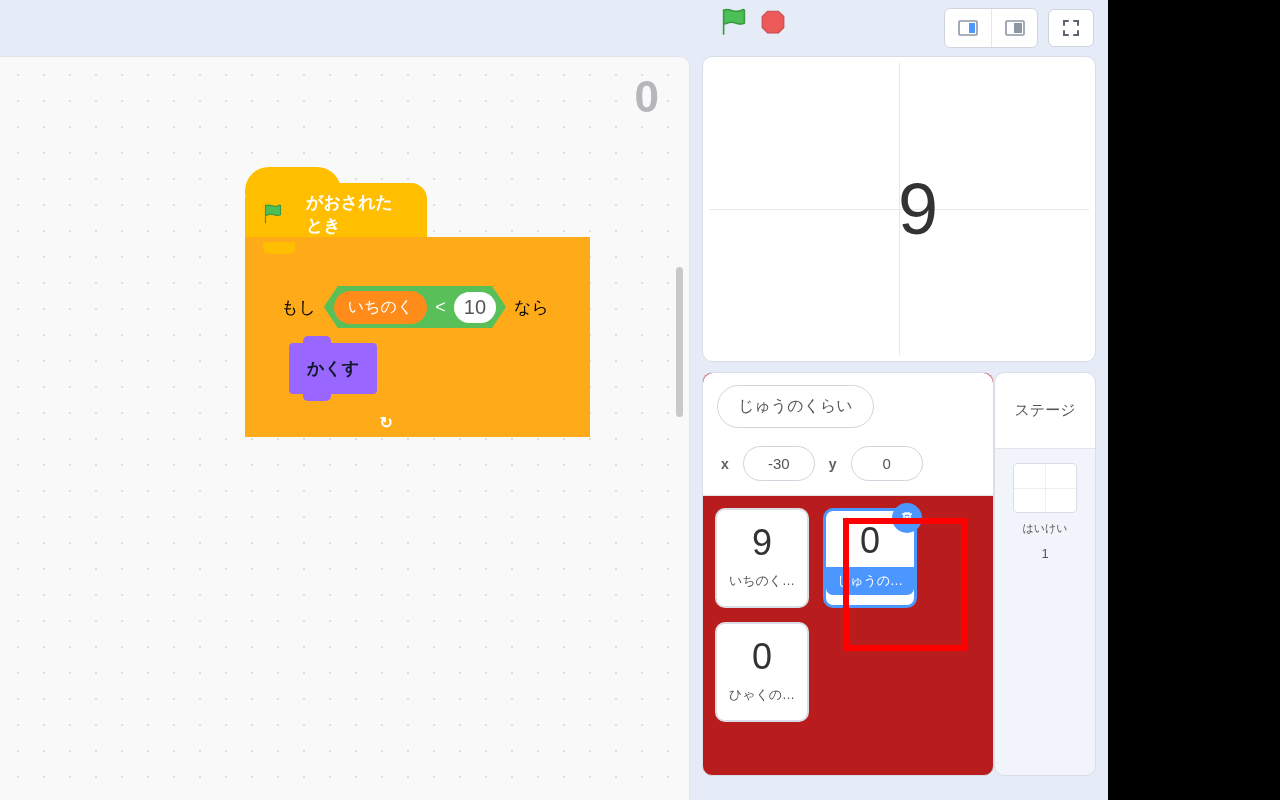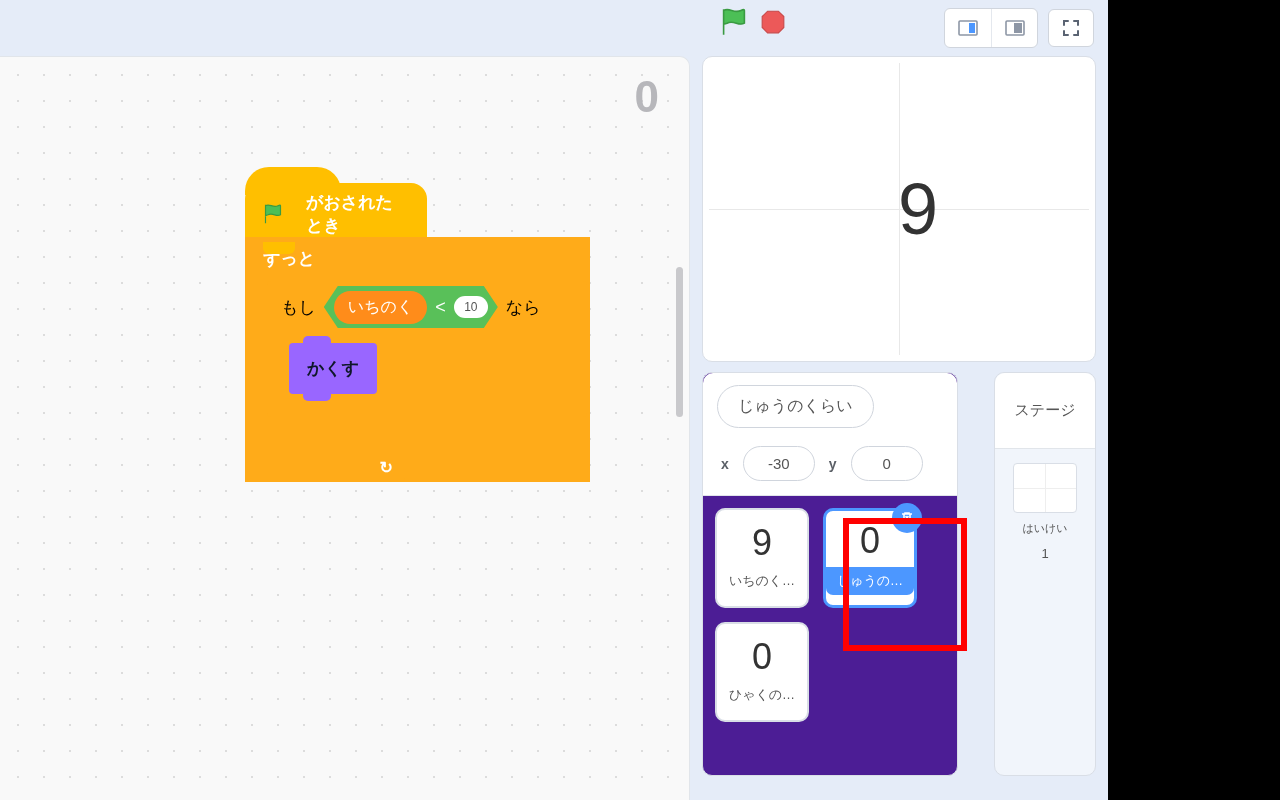--- a/index.html
+++ b/index.html
@@ -37,38 +37,38 @@
 .loop-arrow { color: #fff; font-size: 16px; }
 
 .if-block { position: absolute; left: 267px; top: 224px; width: 320px; z-index:2;}
 .if-top { background: #ffab19; padding: 6px 14px; display: flex; align-items: center; gap: 8px; font-size: 17px; border-radius: 4px 4px 0 0; height:52px;}
 .if-arm { background: #ffab19; width: 22px; height: 56px; float: left; }
 .if-bottom { clear: both; background: #ffab19; height: 28px; border-radius: 0 0 4px 4px; position:relative;}
 .hex { background: #59c059; padding: 3px 10px 3px 10px; display: inline-flex; align-items: center; gap: 6px; height:42px;
   clip-path: polygon(14px 0, calc(100% - 14px) 0, 100% 50%, calc(100% - 14px) 100%, 14px 100%, 0 50%);
 }
 .oval-var { background: #ff8c1a; border-radius: 999px; padding: 6px 14px; font-size: 16px; color:#fff;}
-.oval-num { background: #fff; color: #555; border-radius: 999px; padding: 4px 10px; font-size: 12px; min-width: 34px; text-align: center; }
+.oval-num { background: #fff; color: #555; border-radius: 999px; padding: 4px 10px; font-size: 20px; min-width: 34px; text-align: center; }
 .lt { color: #fff; font-size: 18px; padding: 0 2px; }
 
 .hide-block { position: absolute; left: 289px; top: 286px; background: #9966ff; color: #0f172a; padding: 14px 18px; font-size: 17px; font-weight: 600; border-radius: 4px; z-index:3;}
 .hide-block::before { content:''; position:absolute; top:-7px; left:14px; width:28px; height:10px; background:#9966ff; border-radius:5px 5px 0 0;}
 .hide-block::after { content:''; position:absolute; bottom:-7px; left:14px; width:28px; height:10px; background:#9966ff; border-radius:0 0 5px 5px;}
 
 .scrollbar-fake { position:absolute; right:6px; top:210px; width:7px; height:150px; background:#c9c9cc; border-radius:4px;}
 
 
 .stage-wrap { position: absolute; left: 702px; top: 56px; width: 394px; height: 306px; background: #fff; border-radius: 10px; border: 1px solid #d9dee6; overflow:hidden;}
 .stage-inner { position: absolute; left: 6px; top: 6px; right: 6px; bottom: 6px; background: #fff; }
 .stage-grid-v { position:absolute; left:50%; top:0; bottom:0; width:1px; background:#e8e8e8;}
 .stage-grid-h { position:absolute; top:50%; left:0; right:0; height:1px; background:#e8e8e8;}
 .stage-num { position:absolute; left:55%; top:50%; transform:translate(-50%,-50%); font-size:72px; font-weight:400; color:#333;}
 
 
-.sprite-panel { position: absolute; left: 702px; top: 372px; width: 256px; height: 404px; background: #4c1d95; border-radius: 10px; border: 1px solid #d9dee6; }
+.sprite-panel { position: absolute; left: 702px; top: 372px; width: 292px; height: 404px; background: #b91c1c; border-radius: 10px; border: 1px solid #d9dee6; }
 .sprite-header { background: #fff; border-radius: 10px 10px 0 0; padding: 12px 14px 14px 14px; border-bottom: 1px solid #e1e5ea;}
 .name-pill { border: 1px solid #d0d5dd; border-radius: 999px; padding: 10px 20px; font-size: 16px; color: #555; display:inline-block; background:#fff;}
 .coord-row { display: flex; align-items: center; gap: 10px; margin-top: 18px; font-size: 14px; color: #555; }
 .coord-pill { border: 1px solid #d0d5dd; border-radius: 999px; padding: 8px 0; width: 72px; text-align: center; background:#fff; font-size:15px;}
 .coord-label { font-weight: 600; color: #5a5f66; padding: 0 4px;}
 
 .sprite-grid { padding: 12px; display: flex; flex-wrap: wrap; gap: 14px; }
 .sprite-tile { width: 94px; height: 100px; background: #fff; border: 2px solid #d9dee6; border-radius: 10px; display: flex; flex-direction: column; align-items: center; justify-content: center; position: relative; cursor:pointer;}
 .sprite-tile .big { font-size: 36px; font-weight: 400; color: #333; line-height:1.1;}
 .sprite-tile .lbl { font-size: 13px; color: #555; margin-top: 6px; padding: 3px 6px; width:100%; text-align:center; overflow:hidden; text-overflow:ellipsis; white-space:nowrap;}
@@ -137,21 +137,20 @@
           <svg width="20" height="22" viewBox="0 0 24 26">
               <path d="M3 2 v22 M3 3 C8 0 12 6 18 3 C20 2 21 2 21 3 v11 C16 17 12 11 6 14 L3 15 Z" fill="#4cbf56" stroke="#3a9a42" stroke-width="1.4"></path>
             </svg>
         </span>
         <span>がおされたとき</span>
         <span class="notch-out"></span>
       </div>
     </div>
 
     <div class="c-block forever">
-      <div class="forever-top"><span>ずっと</span></div>
       <div class="forever-arm"></div>
       <div style="clear:both"></div>
       <div class="forever-bottom">
           <span class="loop-arrow">↻</span>
         </div>
     </div>
 
     <div class="if-block">
       <div class="if-top">
         <span>もし</span>

